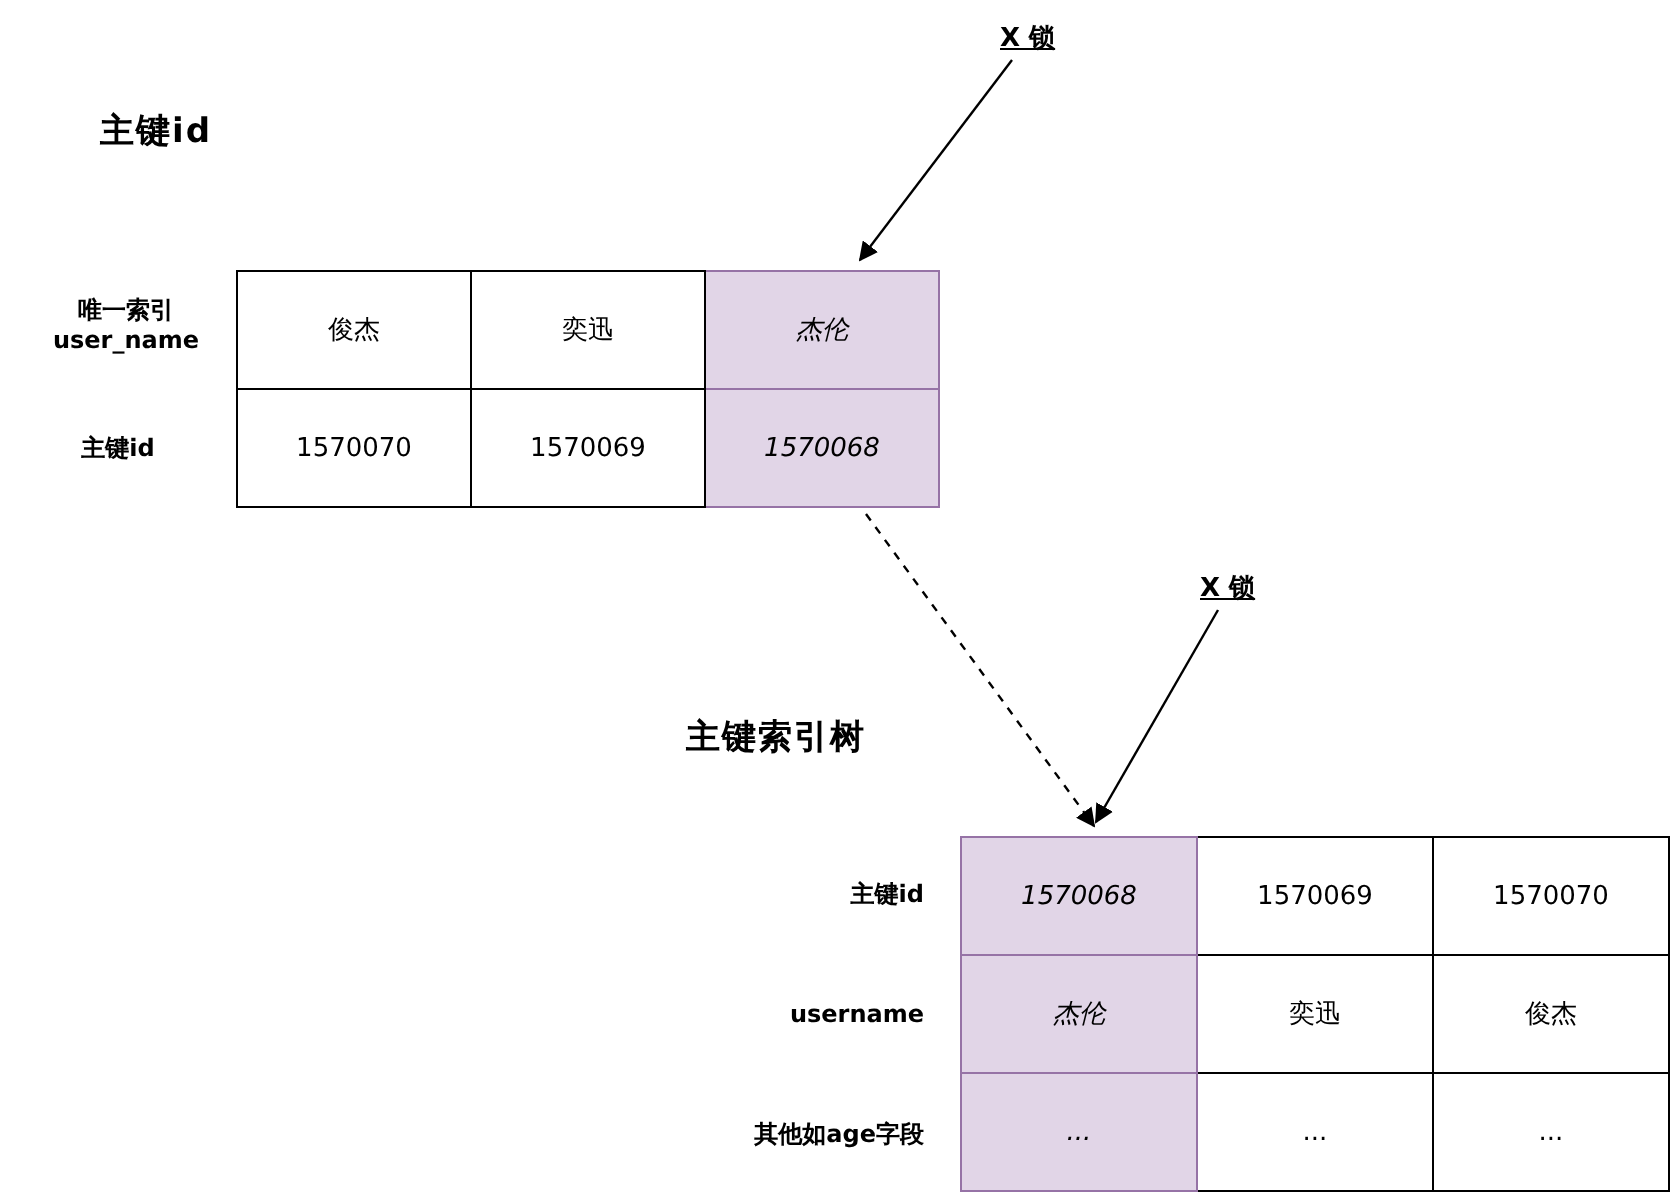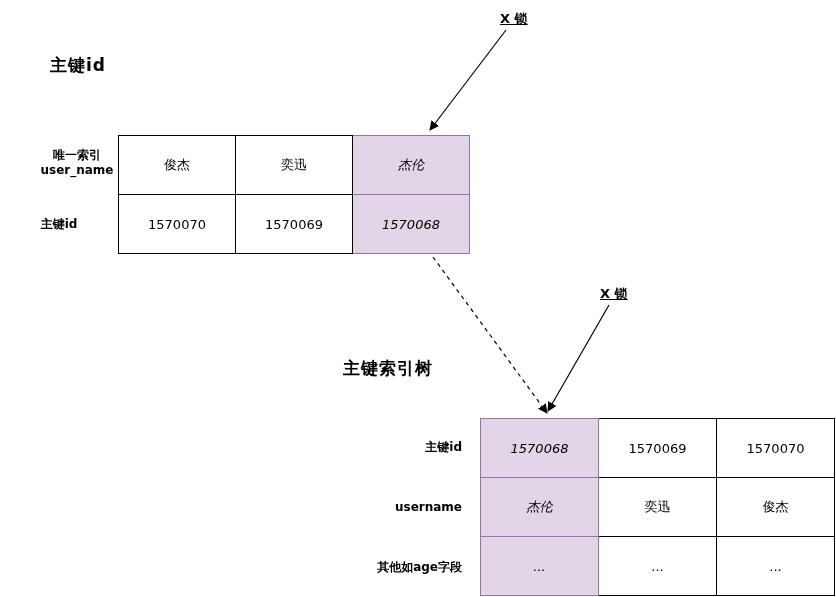--- a/index.html
+++ b/index.html
@@ -81,21 +81,21 @@
     </defs>
     <line class="arrow-line" x1="506" y1="30" x2="430" y2="130" marker-end="url(#arrowhead)"></line>
     <line class="arrow-line dashed" x1="433" y1="257" x2="547" y2="413" marker-end="url(#arrowhead)"></line>
     <line class="arrow-line" x1="609" y1="305" x2="548" y2="411" marker-end="url(#arrowhead)"></line>
   </svg>
 
   <div class="tree-title" style="left:50px; top:54px;">主键id</div>
 
   <div class="lock-label" style="left:500px; top:10px;">X 锁</div>
 
-  <div class="row-label center" style="left:26px; top:148px; width:102px;">唯一索引
+  <div class="row-label center" style="left:12px; top:148px; width:102px;">唯一索引
 user_name</div>
 
   <div class="row-label center" style="left:8px; top:217px; width:102px;">主键id</div>
 
   <table class="idx-table" id="table-unique" style="left:118px; top:135px;">
     <tbody>
       <tr>
         <td>俊杰</td>
         <td>奕迅</td>
         <td class="hl">杰伦</td>

